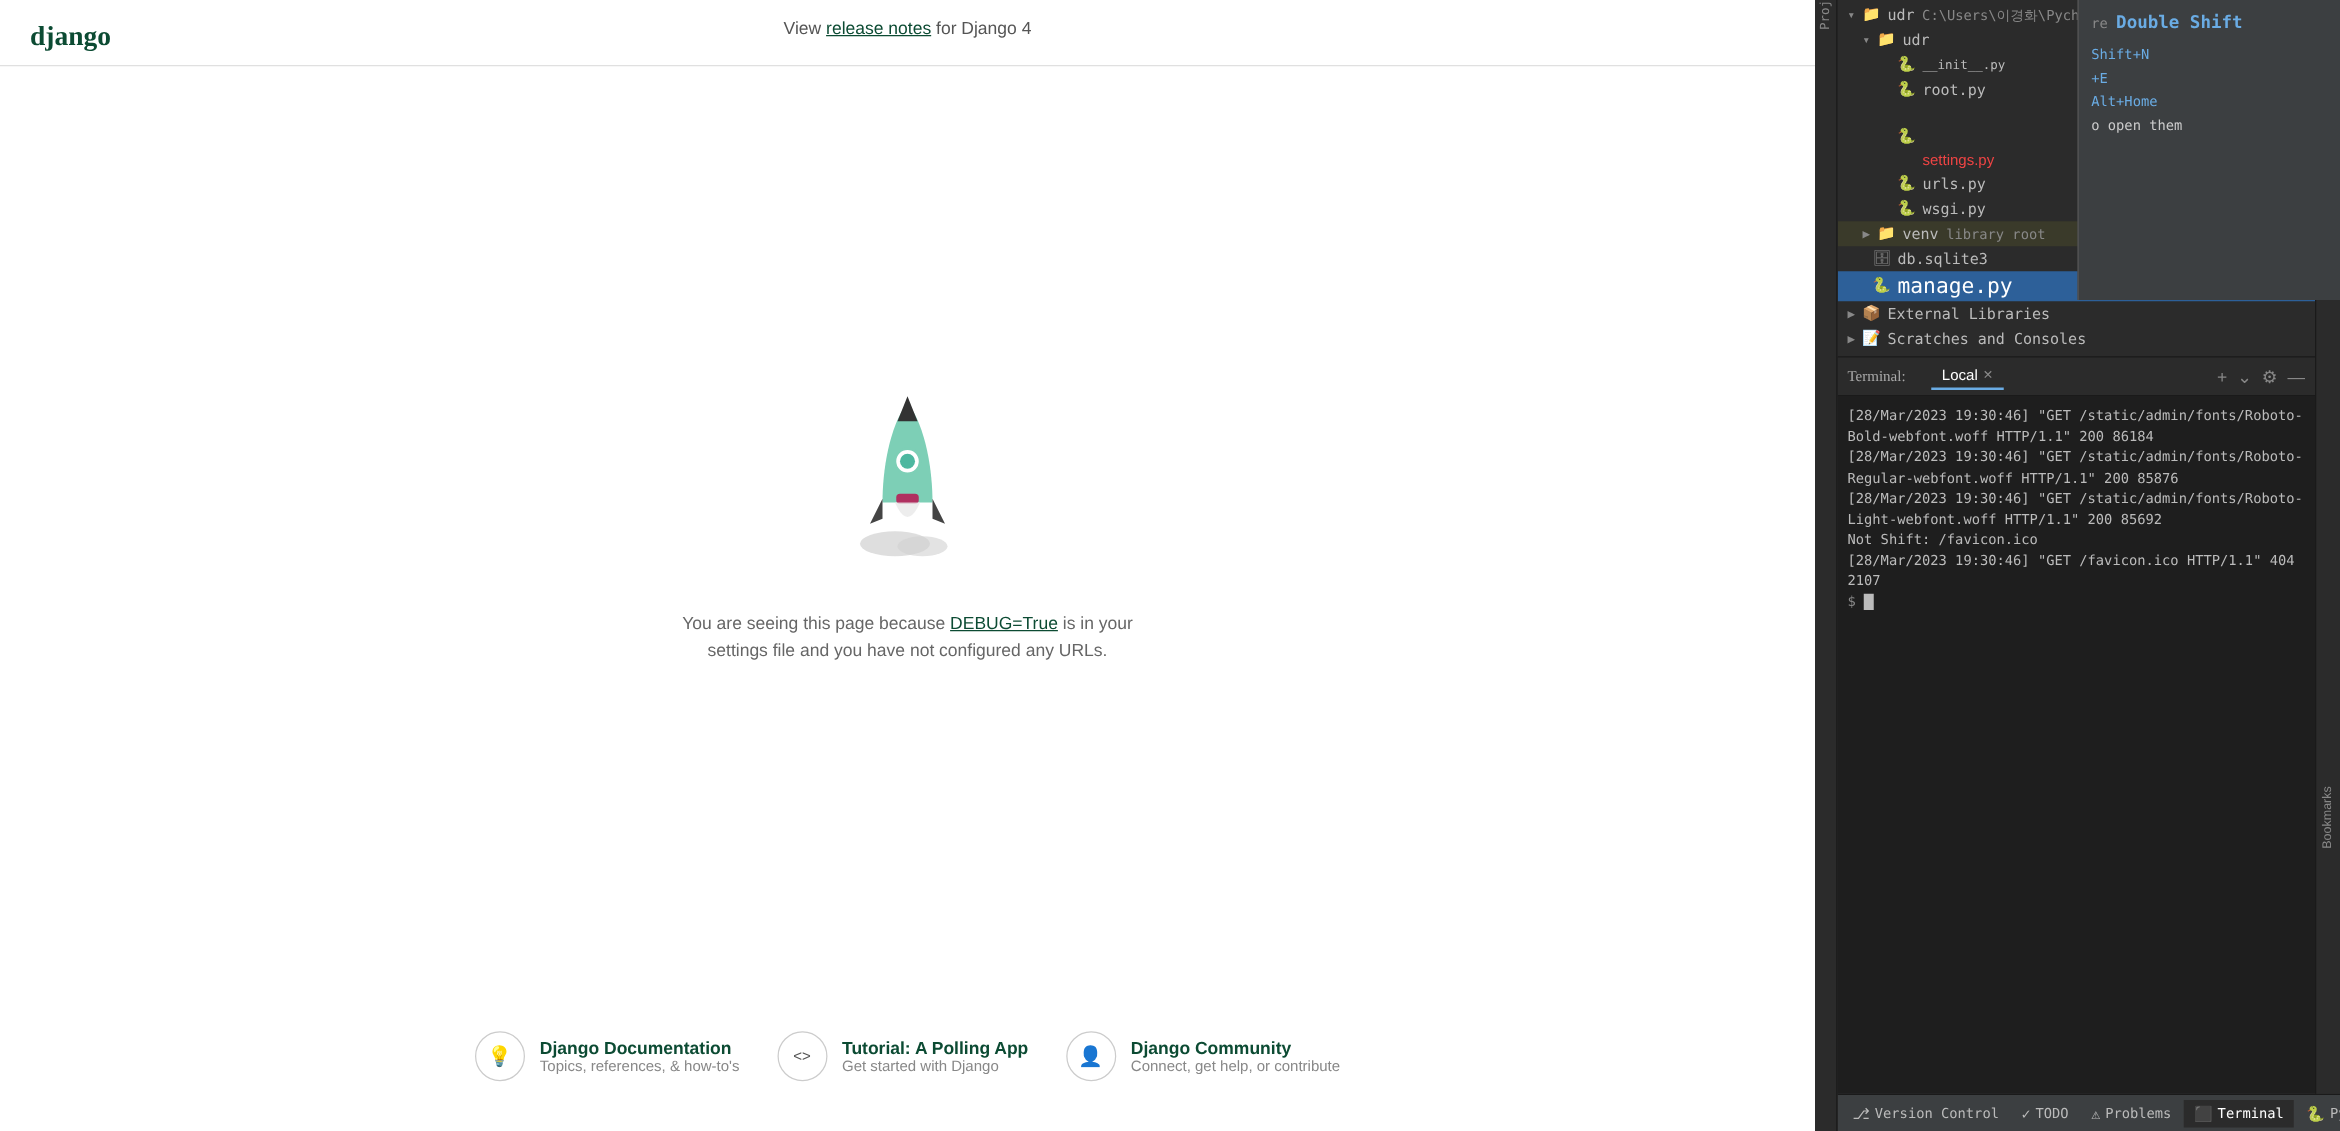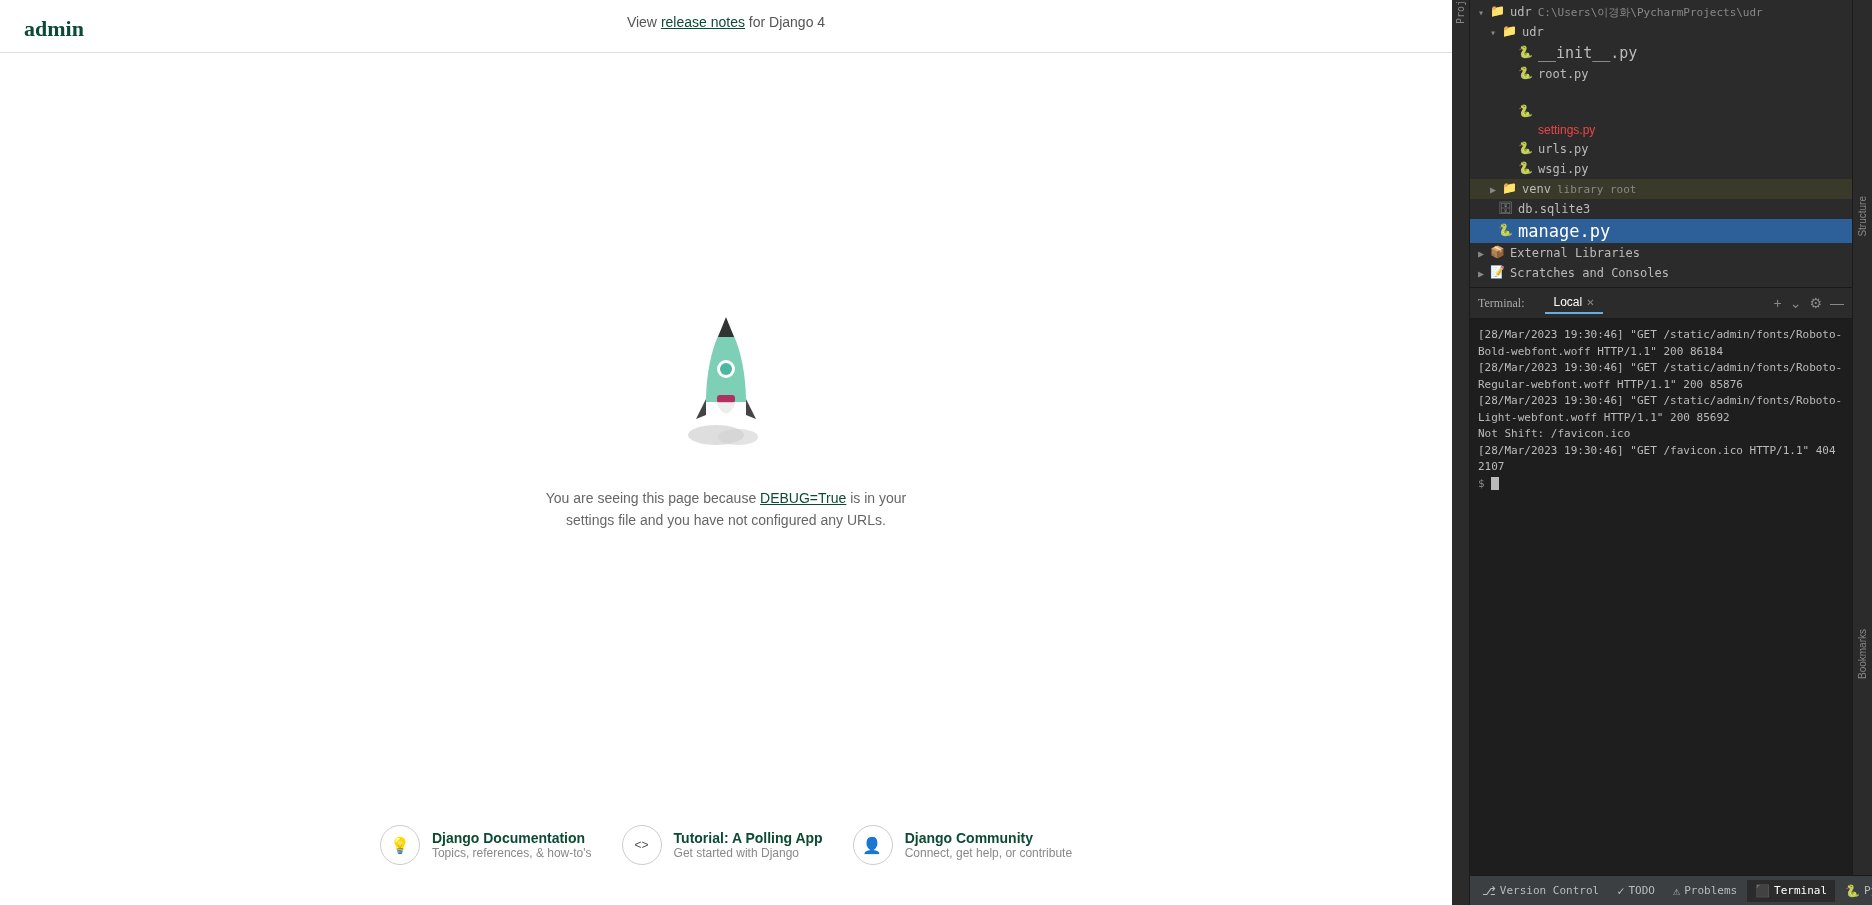--- a/index.html
+++ b/index.html
@@ -345,21 +345,21 @@
     }
 
     
     .rocket-svg { display: block; margin: 0 auto; }
   </style>
 </head>
 <body>
 
 <div class="django-page">
   <div class="django-header">
-    <span class="brand">admin</span>
+    <span class="brand">django</span>
     <div class="django-release-notice">
       <span>View </span><a href="#">release notes</a><span> for Django 4</span>
     </div>
   </div>
 
   <div class="django-main">
     <div class="rocket-container">
       <svg class="rocket-svg" width="100" height="140" viewBox="0 0 100 140">
 
         <ellipse cx="40" cy="128" rx="28" ry="10" fill="#d0d0d0" opacity="0.7"></ellipse>
@@ -432,21 +432,21 @@
     <div class="tree-item">
       <span class="indent" style="width:20px;"></span>
       <span class="arrow">▾</span>
       <span class="tree-icon folder-icon">📁</span>
       <span style="color:#bbb;font-size:12px;font-family:Consolas,monospace;">udr</span>
     </div>
 
     <div class="tree-item">
       <span class="indent" style="width:48px;"></span>
       <span class="tree-icon py-icon">🐍</span>
-      <span style="color:#bbb;font-size:15px;font-family:Consolas,monospace;">__init__.py</span>
+      <span style="color:#bbb;font-size:10px;font-family:Consolas,monospace;">__init__.py</span>
     </div>
 
     <div class="tree-item">
       <span class="indent" style="width:48px;"></span>
       <span class="tree-icon py-icon">🐍</span>
       <span style="color:#bbb;font-size:12px;font-family:Consolas,monospace;">root.py</span>
     </div>
 
     <div class="tree-item">
       <span class="indent" style="width:48px;"></span>
@@ -494,20 +494,38 @@
     </div>
 
     <div class="tree-item">
       <span class="indent" style="width:8px;"></span>
       <span class="arrow">▶</span>
       <span class="tree-icon" style="color:#888;">📝</span>
       <span style="color:#bbb;font-size:12px;font-family:Consolas,monospace;">Scratches and Consoles</span>
     </div>
   </div>
 
+  <div class="search-overlay" style="top:0;height:240px;">
+    <div style="margin-bottom:8px;">
+      <span style="color:#888;font-size:11px;">re </span>
+      <span class="double-shift">Double Shift</span>
+    </div>
+    <div class="shortcut-row">
+      <span class="shortcut-key">Shift+N</span>
+    </div>
+    <div class="shortcut-row">
+      <span class="shortcut-key">+E</span>
+    </div>
+    <div class="shortcut-row">
+      <span class="shortcut-key">Alt+Home</span>
+    </div>
+    <div class="shortcut-row">
+      <span class="shortcut-label">o open them</span>
+    </div>
+  </div>
 
   <div style="position:absolute;right:0;top:0;bottom:30px;width:20px;background:#2b2b2b;border-left:1px solid #1a1a1a;display:flex;flex-direction:column;align-items:center;justify-content:space-around;z-index:5;">
     <span class="vertical-label">Structure</span>
     <span class="vertical-label">Bookmarks</span>
   </div>
 
   <div class="terminal-area" style="margin-left:18px;margin-right:20px;">
     <div class="terminal-header">
       <span style="font-size:12px;color:#aaa;font-family:Liberation Serif, serif;">Terminal:</span>
       <div class="terminal-tab active">

